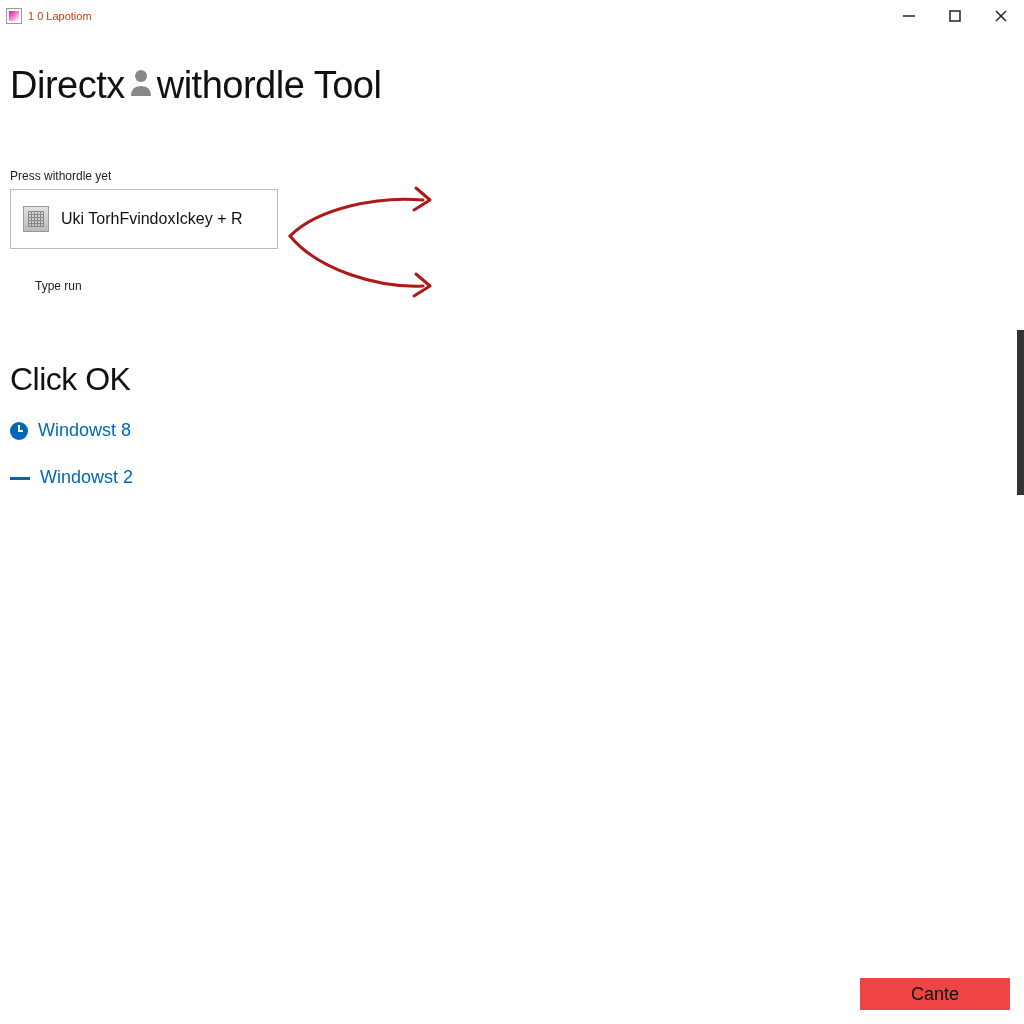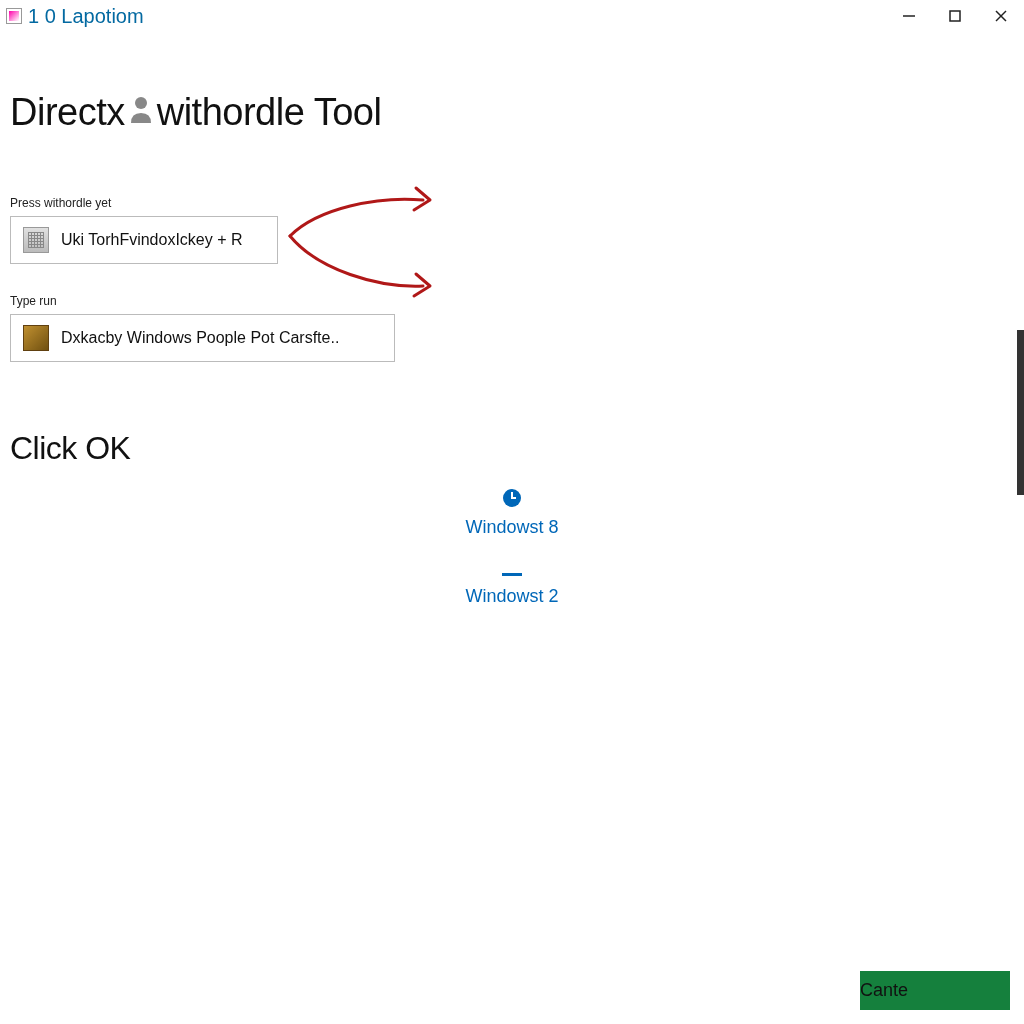--- a/index.html
+++ b/index.html
@@ -37,22 +37,22 @@
     .window-icon::after {
       content: "";
       position: absolute;
       top: 2px;
       left: 2px;
       right: 2px;
       bottom: 2px;
       background: linear-gradient(135deg, #f0a 0%, #fff 100%);
     }
     .titlebar-title {
-      font-size: 20px;
-      color: #0369a1;
+      font-size: 11px;
+      color: #c2410c;
     }
     .window-controls {
       display: flex;
       align-items: center;
       gap: 0;
     }
     .window-control {
       width: 46px;
       height: 32px;
       display: flex;
@@ -66,44 +66,45 @@
       stroke-width: 1.5;
       fill: none;
     }
     .content {
       padding: 0 10px;
     }
     .main-title {
       font-size: 38px;
       font-weight: 400;
       color: #111;
-      margin-top: 59px;
+      margin-top: 32px;
       display: flex;
       align-items: center;
       letter-spacing: -0.5px;
     }
     .person-icon {
       display: inline-block;
       margin: 0 2px;
     }
     .section-label {
       font-size: 12px;
       color: #222;
       margin-top: 62px;
       margin-bottom: 6px;
     }
     .section-label.second {
       margin-top: 30px;
+      margin-left: 25px;
     }
     .info-box {
       border: 1px solid #bbb;
       background: #fff;
       display: flex;
       align-items: center;
-      padding: 10px 12px;
+      padding: 16px 12px;
       gap: 12px;
     }
     .info-box.box1 {
       width: 268px;
     }
     .info-box.box2 {
       width: 385px;
     }
     .box-icon {
       width: 26px;
@@ -140,24 +141,23 @@
       font-weight: 400;
       color: #111;
       margin-top: 68px;
       letter-spacing: -0.5px;
     }
     .link-item {
       display: flex;
       align-items: center;
       gap: 10px;
       margin-top: 22px;
-      flex-direction: column;
     }
     .link-item.second {
-      margin-top: 34px;
+      margin-top: 26px;
     }
     .link-icon {
       width: 18px;
       height: 18px;
       flex-shrink: 0;
     }
     .link-icon.clock {
       border-radius: 50%;
       background: #0067b8;
       position: relative;
@@ -196,24 +196,25 @@
       top: 330px;
       width: 7px;
       height: 165px;
       background: #333;
     }
     .bottom-button {
       position: absolute;
       right: 14px;
       bottom: 14px;
       width: 150px;
-      height: 39px;
-      background: #15803d;
-      display: flex;
-      align-items: center;
+      height: 32px;
+      background: #ef4444;
+      display: flex;
+      align-items: center;
+      justify-content: center;
       font-size: 18px;
       color: #111;
     }
   </style>
 </head>
 <body>
 
 <div class="titlebar">
   <div class="titlebar-left">
     <span class="window-icon"></span>
@@ -251,24 +252,20 @@
     <span>withordle Tool</span>
   </h1>
 
   <div class="section-label">Press withordle yet</div>
   <div class="info-box box1">
     <span class="box-icon keyboard"></span>
     <span class="box-text">Uki TorhFvindoxIckey + R</span>
   </div>
 
   <div class="section-label second">Type run</div>
-  <div class="info-box box2">
-    <span class="box-icon app"></span>
-    <span class="box-text">Dxkacby Windows Poople Pot Carsfte..</span>
-  </div>
 
   <h2 class="click-ok">Click OK</h2>
 
   <div class="link-item">
     <span class="link-icon clock"></span>
     <span class="link-text">Windowst 8</span>
   </div>
 
   <div class="link-item second">
     <span class="link-icon dash"></span>

